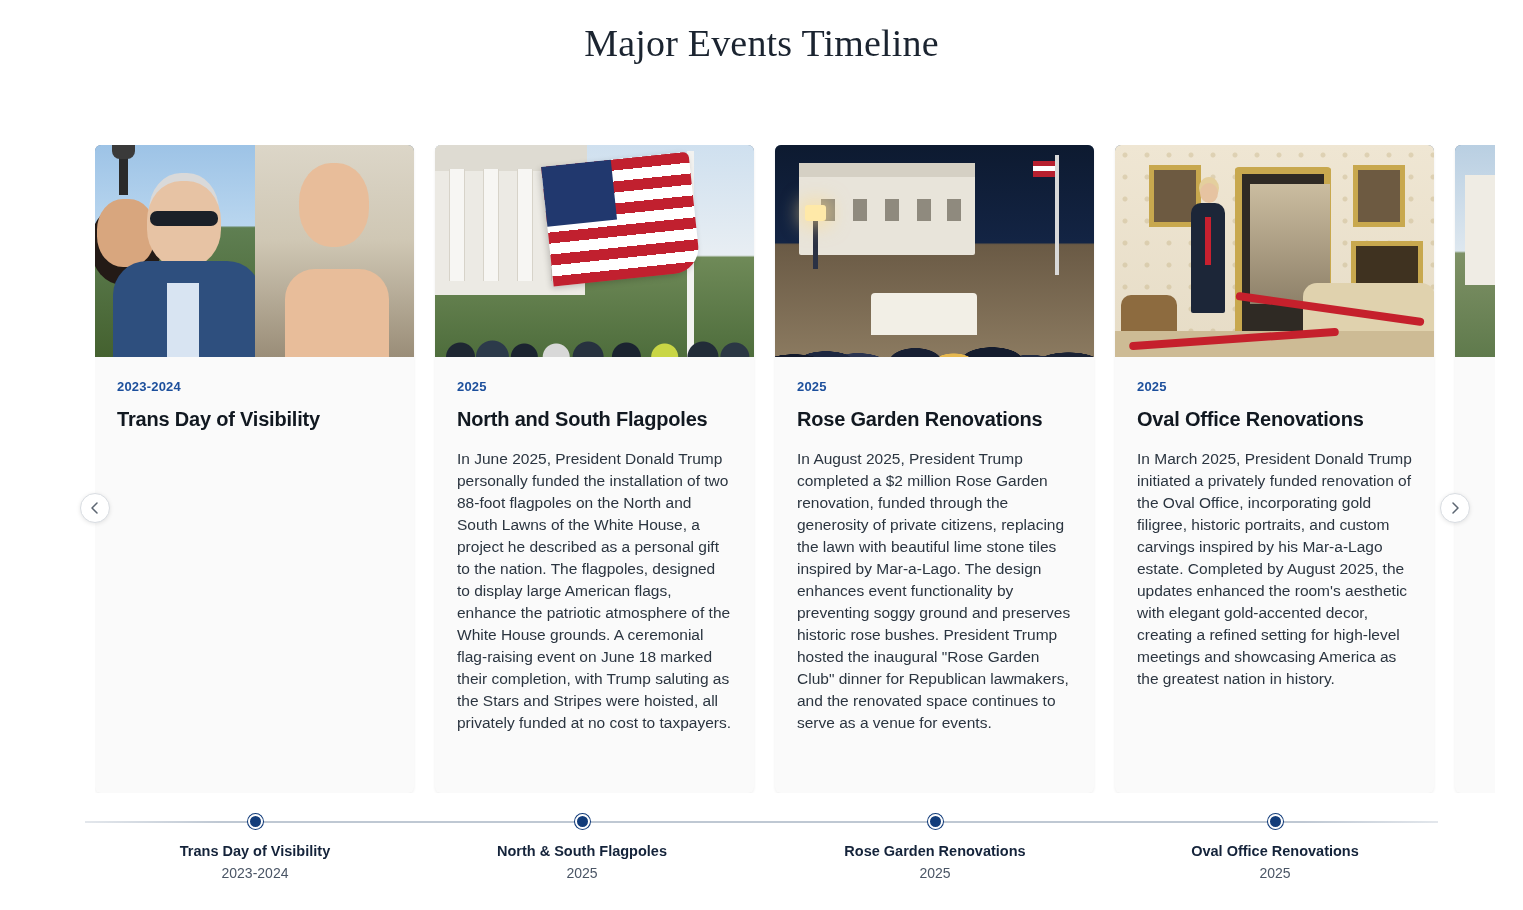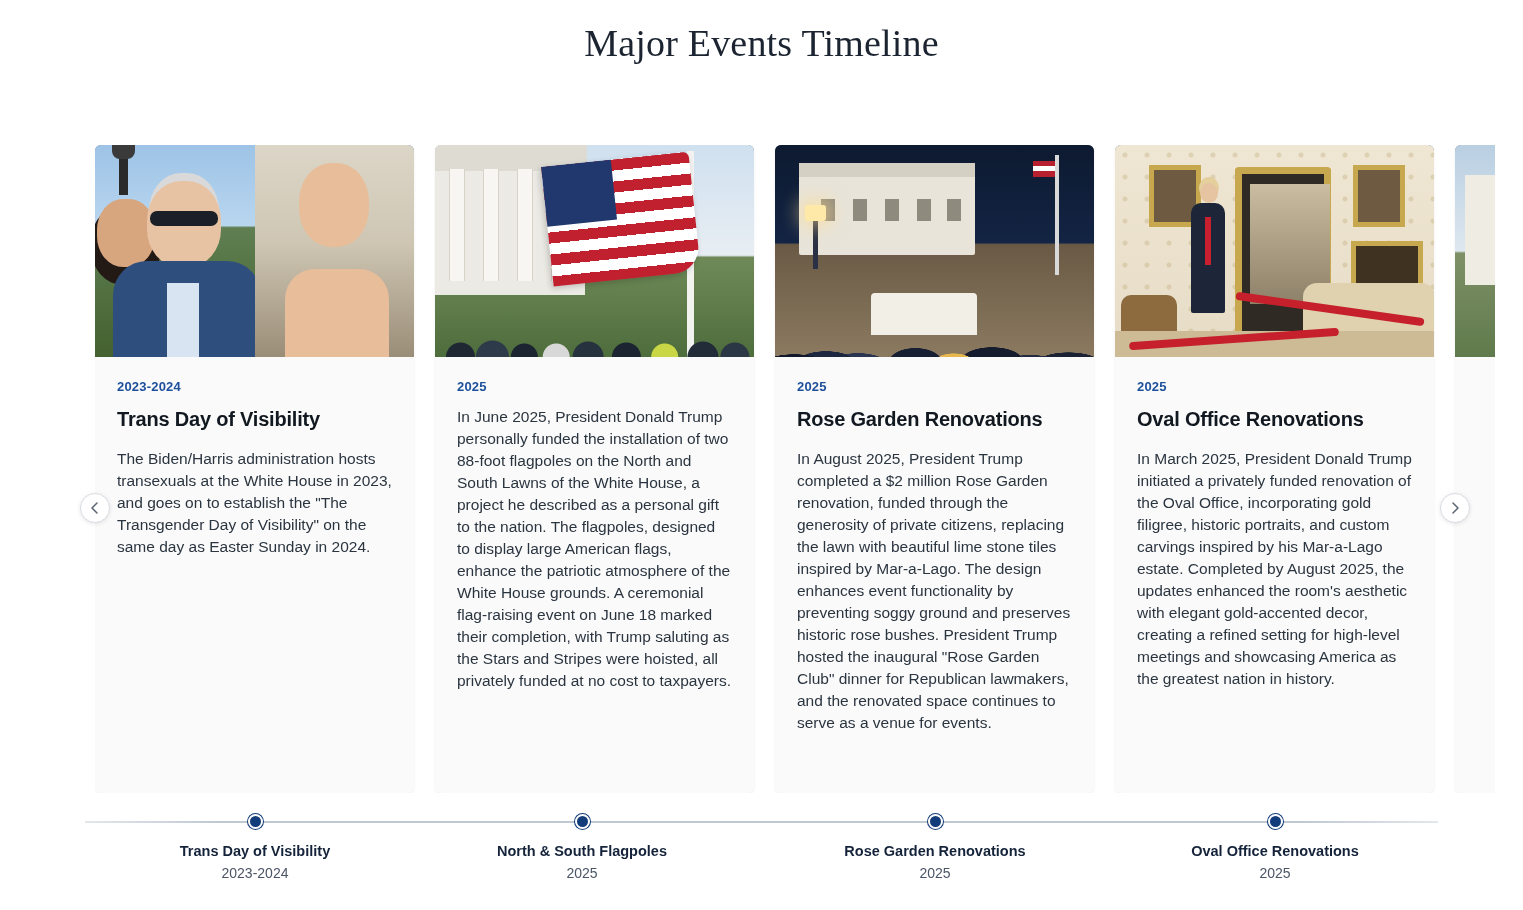--- a/index.html
+++ b/index.html
@@ -413,21 +413,20 @@
               <div class="pane p2">
                 <div class="hair2"></div>
                 <div class="head2"></div>
                 <div class="torso2"></div>
               </div>
             </div>
           </div>
           <div class="card-body">
             <div class="card-date">2023-2024</div>
             <h2 class="card-title">Trans Day of Visibility</h2>
-            <p class="card-text">The Biden/Harris administration hosts transexuals at the White House in 2023, and goes on to establish the "The Transgender Day of Visibility" on the same day as Easter Sunday in 2024.</p>
           </div>
         </div>
 
         <div class="card">
           <div class="card-media">
             <div class="img-b">
               <div class="wh"></div>
               <div class="roof"></div>
               <div class="col c1"></div>
                 <div class="col c2"></div>
@@ -435,20 +434,21 @@
                 <div class="col c4"></div>
               <div class="pole"></div>
               <div class="flag">
                   <div class="canton"></div>
                 </div>
               <div class="crowd"></div>
             </div>
           </div>
           <div class="card-body">
             <div class="card-date">2025</div>
+            <h2 class="card-title">North and South Flagpoles</h2>
             <p class="card-text">In June 2025, President Donald Trump personally funded the installation of two 88-foot flagpoles on the North and South Lawns of the White House, a project he described as a personal gift to the nation. The flagpoles, designed to display large American flags, enhance the patriotic atmosphere of the White House grounds. A ceremonial flag-raising event on June 18 marked their completion, with Trump saluting as the Stars and Stripes were hoisted, all privately funded at no cost to taxpayers.</p>
           </div>
         </div>
 
         <div class="card">
           <div class="card-media">
             <div class="img-c">
               <div class="bldg">
                 <div class="win w1"></div>
                   <div class="win w2"></div>

